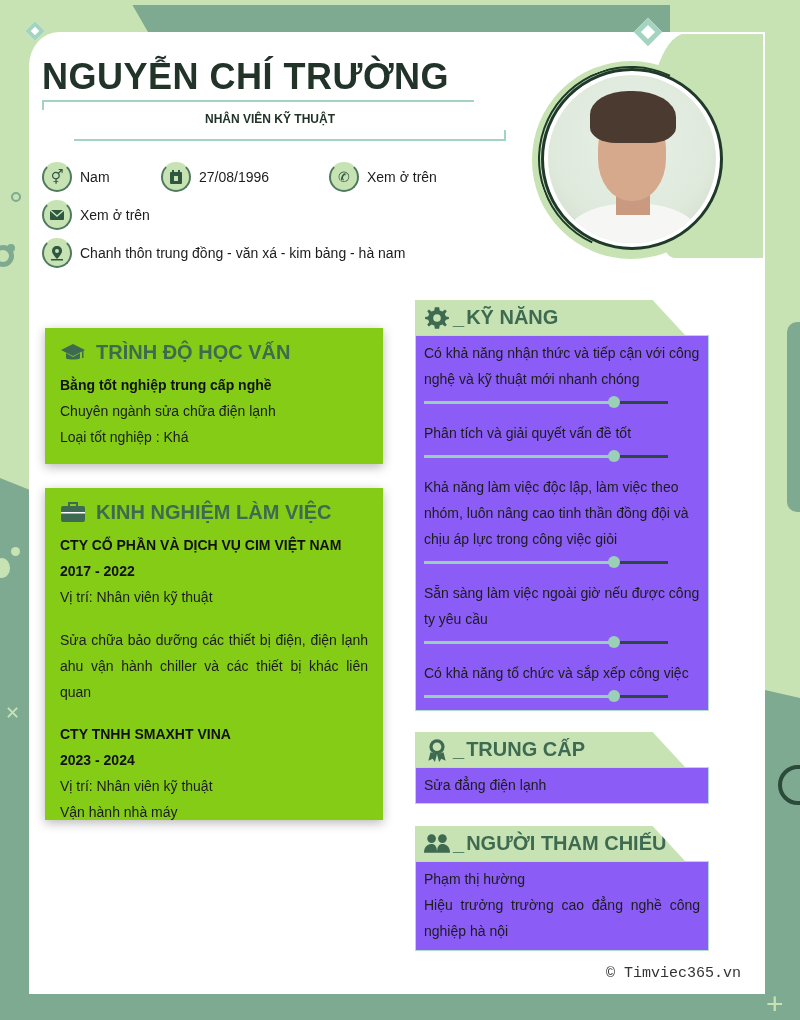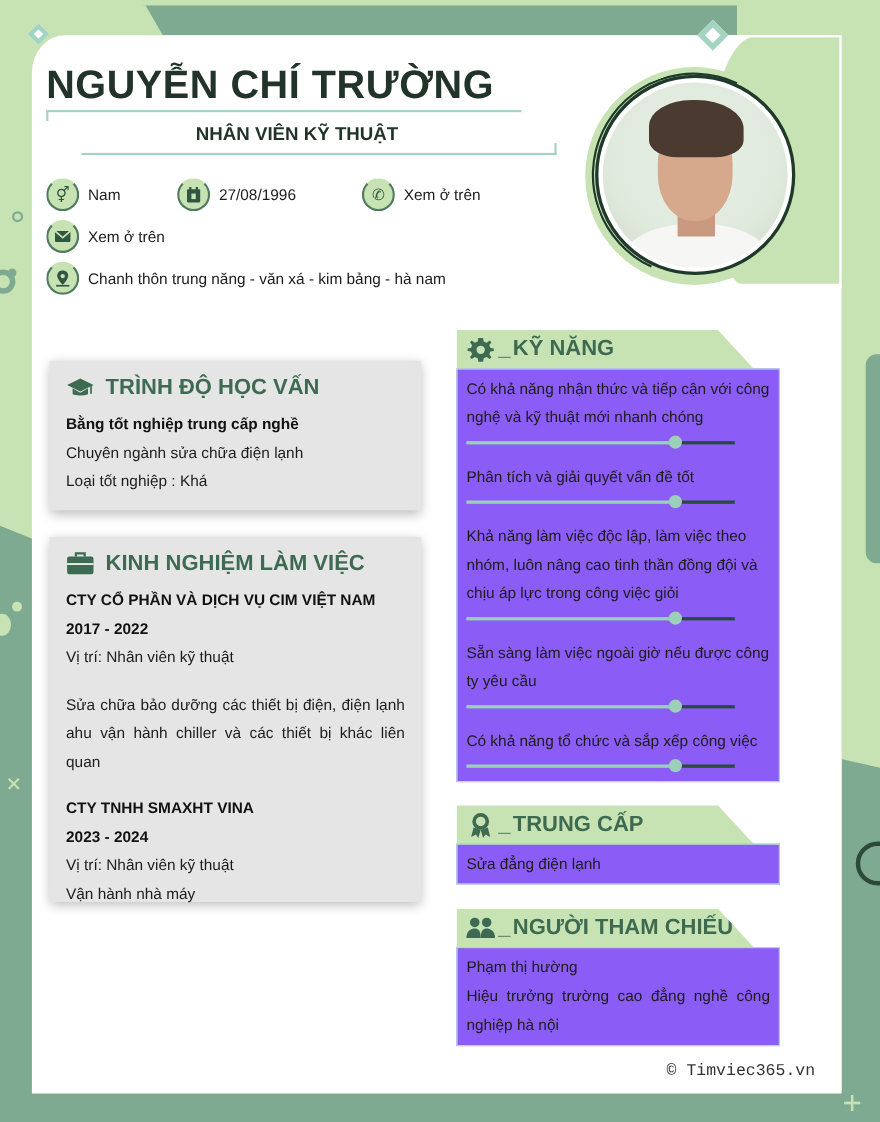--- a/index.html
+++ b/index.html
@@ -27,40 +27,40 @@
 
   
   .page { position: absolute; left: 29px; top: 32px; width: 736px; height: 962px; background: #fff; border-top-left-radius: 30px 34px; }
   .page-rightgreen { position: absolute; left: 648px; top: 33px; width: 117px; height: 225px; background: #c8e3b3; border-bottom-left-radius: 40% 100%; border-top-left-radius: 60% 80%; }
   .page-frame { position: absolute; left: 659px; top: 32px; width: 106px; height: 0; border-top: 2px solid #fff; }
   .page-frame-v { position: absolute; left: 763px; top: 32px; width: 2px; height: 230px; background: #fff; }
 
   
   .name { position: absolute; left: 42px; top: 56px; font-size: 36px; font-weight: 700; color: #22332a; letter-spacing: 0.5px; }
   .title-line-top { position: absolute; left: 42px; top: 100px; width: 432px; height: 10px; border-top: 2px solid #a3d4c2; border-left: 2px solid #a3d4c2; }
-  .job-title { position: absolute; left: 150px; top: 112px; width: 240px; text-align: center; font-size: 17px; font-weight: 700; color: #22332a; }
+  .job-title { position: absolute; left: 150px; top: 112px; width: 240px; text-align: center; font-size: 12px; font-weight: 700; color: #22332a; }
   .title-line-bot { position: absolute; left: 74px; top: 130px; width: 432px; height: 11px; border-bottom: 2px solid #a3d4c2; border-right: 2px solid #a3d4c2; }
 
   
   .avatar-outer { position: absolute; left: 532px; top: 61px; width: 198px; height: 198px; border-radius: 50%; background: #c8e3b3; }
   .avatar-arc { position: absolute; left: 538px; top: 66px; width: 186px; height: 186px; border-radius: 50%; border: 2px solid transparent; border-left-color: #1f3a2a; border-top-color: #1f3a2a; transform: rotate(-20deg); }
   .avatar-ring { position: absolute; left: 541px; top: 68px; width: 182px; height: 182px; border-radius: 50%; border: 3px solid #1f3a2a; background: #fff; padding: 4px; }
   .avatar-photo { width: 100%; height: 100%; border-radius: 50%; background: radial-gradient(circle at 50% 40%, #e8f0e6 0%, #dfe9dc 60%, #cbd9c8 100%); position: relative; overflow: hidden; }
   .avatar-photo .hair { position: absolute; left: 42px; top: 16px; width: 86px; height: 52px; background: #4a3a30; border-radius: 45% 50% 30% 30%; }
   .avatar-photo .face { position: absolute; left: 50px; top: 38px; width: 68px; height: 88px; background: #d6a88c; border-radius: 40% 40% 48% 48%; }
   .avatar-photo .shirt { position: absolute; left: 20px; top: 128px; width: 130px; height: 60px; background: #f6f6f4; border-radius: 50% 50% 0 0; }
   .avatar-photo .neck { position: absolute; left: 68px; top: 114px; width: 34px; height: 26px; background: #c99a80; }
 
   
   .contact { position: absolute; display: flex; align-items: center; font-size: 14px; color: #1c1c1c; }
   .contact .ic { width: 30px; height: 30px; border-radius: 50%; background: #c8e3b3; border: 2px solid #4f7a5e; border-top-color: #c8e3b3; display: flex; align-items: center; justify-content: center; margin-right: 8px; color: #2f5640; font-size: 14px; font-weight: 700; }
   .contact .ic svg { width: 16px; height: 16px; fill: #2f5640; }
 
   
-  .card { position: absolute; left: 45px; width: 338px; background: #e5e5e5; box-shadow: 0 3px 10px rgba(0,0,0,0.28); padding: 10px 15px; }
+  .card { position: absolute; left: 45px; width: 338px; background: #84cc16; box-shadow: 0 3px 10px rgba(0,0,0,0.28); padding: 10px 15px; }
   .card .card-title { display: flex; align-items: center; font-size: 20px; font-weight: 700; color: #3d6a51; height: 28px; margin-bottom: 6px; }
   .card .card-title svg { width: 26px; height: 24px; fill: #3d6a51; margin-right: 10px; }
   .card .line { font-size: 14px; line-height: 26px; color: #1c1c1c; }
   .card .line.b { font-weight: 700; color: #111; }
   .card .line.j { text-align: justify; text-align-last: left; margin-top: 17px; }
   .card .spacer { height: 16px; }
 
   
   .rsec-head { position: absolute; left: 415px; height: 35px; width: 270px; background: #c8e3b3; clip-path: polygon(0 0, 88% 0, 100% 100%, 0 100%); display: flex; align-items: center; padding-left: 8px; font-size: 20px; font-weight: 700; color: #3d6a51; }
   .rsec-head svg { width: 28px; height: 26px; fill: #3d6a51; margin-right: 2px; }
@@ -144,21 +144,21 @@
   <span>Xem ở trên</span>
 </div>
 <div class="contact" style="left:42px;top:238px;">
   <span class="ic">
       <svg viewBox="0 0 16 16">
         <path d="M8 1 C5 1 3 3 3 6 C3 9 8 14 8 14 C8 14 13 9 13 6 C13 3 11 1 8 1 Z"></path>
         <circle cx="8" cy="6" r="2" fill="#c8e3b3"></circle>
         <rect x="2" y="14" width="12" height="1.5"></rect>
       </svg>
     </span>
-  <span>Chanh thôn trung năng - văn xá - kim bảng - hà nam</span>
+  <span>Chanh thôn trung đồng - văn xá - kim bảng - hà nam</span>
 </div>
 
 <div class="card" style="top:328px;height:136px;">
   <div class="card-title">
     <svg viewBox="0 0 26 24">
         <path d="M13 4 L25 10 L13 16 L1 10 Z"></path>
         <path d="M6 13 L6 18 C6 20 20 20 20 18 L20 13 L13 17 Z"></path>
         <rect x="22" y="10" width="1.5" height="8"></rect>
       </svg>
     <span>TRÌNH ĐỘ HỌC VẤN</span>

